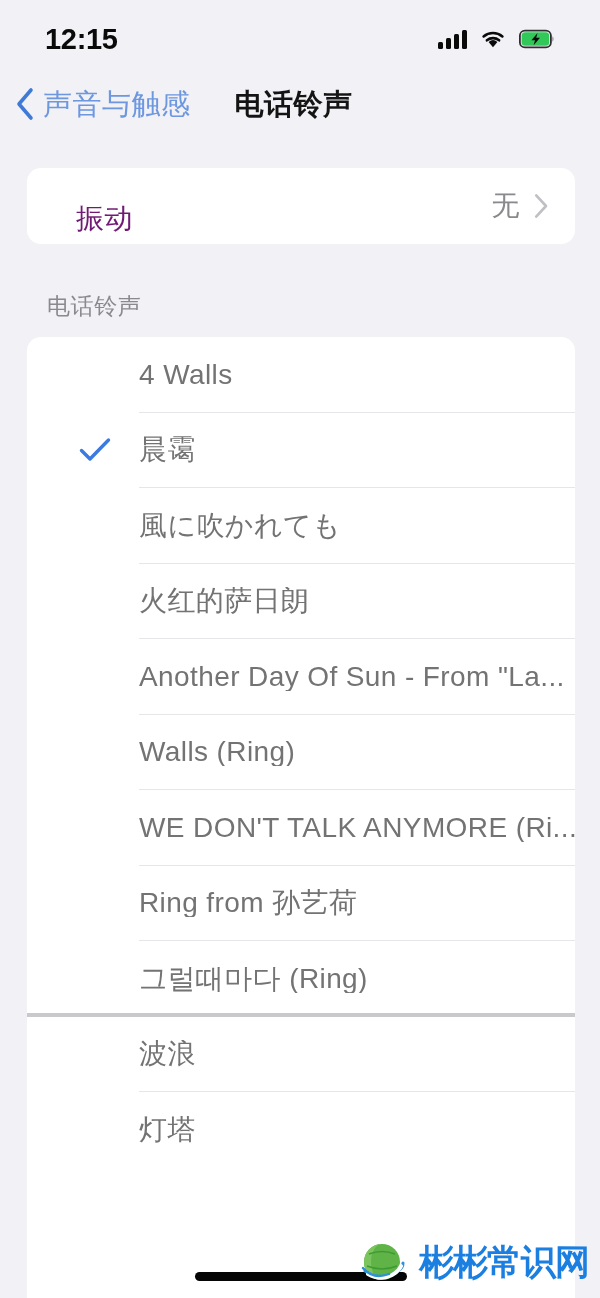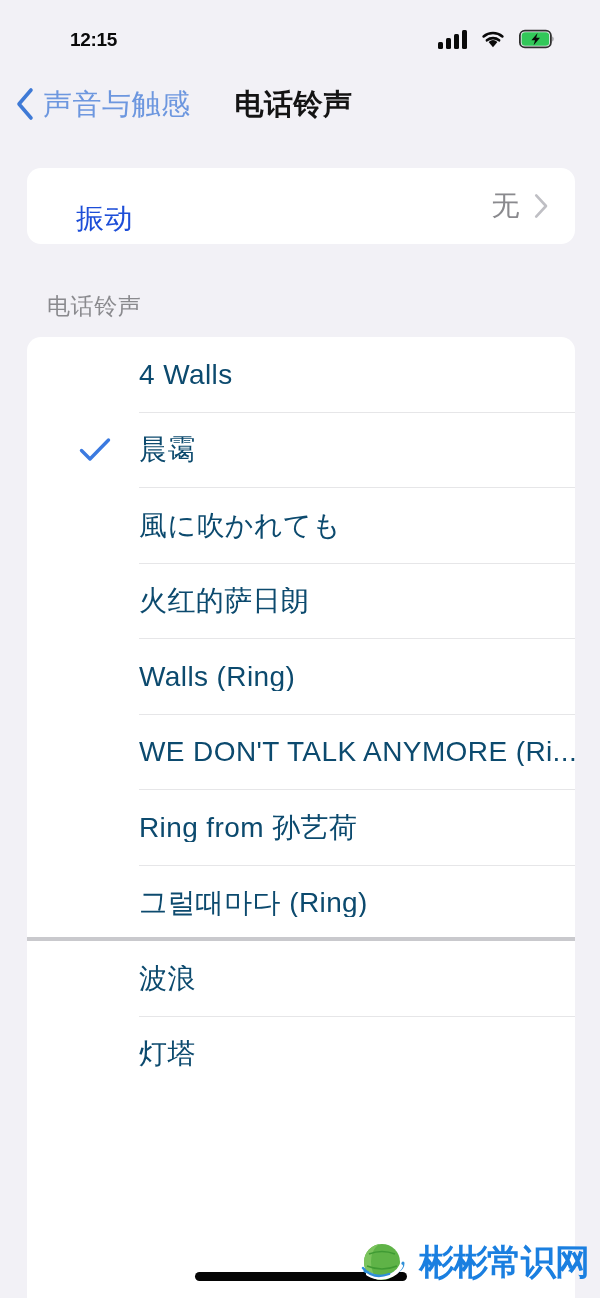--- a/index.html
+++ b/index.html
@@ -30,27 +30,26 @@
     top: 0; left: 0;
     width: 600px;
     height: 72px;
     display: flex;
     align-items: center;
     justify-content: space-between;
     padding: 0 45px 0 45px;
     box-sizing: border-box;
   }
   .status-time {
-    font-size: 19px;
+    font-size: 29px;
     font-weight: 700;
     color: #0a0a0a;
     letter-spacing: -0.3px;
     line-height: 1;
     padding-top: 6px;
-    margin-left: 25px;
   }
   .status-right {
     display: flex;
     align-items: center;
     gap: 13px;
     padding-top: 6px;
   }
   .signal-bars {
     display: flex;
     align-items: flex-end;
@@ -124,21 +123,21 @@
   }
   .row {
     position: relative;
     height: 76px;
     display: flex;
     align-items: center;
     box-sizing: border-box;
   }
   .row-label {
     font-size: 28px;
-    color: #1d4ed8;
+    color: #701a75;
     letter-spacing: 0.4px;
     line-height: 1;
     margin-top: 25px;
   }
   .vibration-label {
     margin-left: 49px;
   }
   .row-right {
     position: absolute;
     right: 26px;
@@ -190,21 +189,21 @@
     width: 32px;
     height: 32px;
     display: flex;
     align-items: center;
     justify-content: center;
   }
   .tone-check svg { display: block; width: 32px; height: 26px; }
   .tone-label {
     margin-left: 112px;
     font-size: 28px;
-    color: #0c4a6e;
+    color: #737373;
     letter-spacing: 0.4px;
     line-height: 1;
     white-space: nowrap;
     overflow: hidden;
   }
   .tone-row .sep {
     position: absolute;
     left: 112px;
     right: 0;
     bottom: 0;
@@ -316,20 +315,24 @@
       </div>
       <div class="tone-row">
         <span class="tone-label">風に吹かれても</span>
         <span class="sep"></span>
       </div>
       <div class="tone-row">
         <span class="tone-label">火红的萨日朗</span>
         <span class="sep"></span>
       </div>
       <div class="tone-row">
+        <span class="tone-label">Another Day Of Sun - From "La...</span>
+        <span class="sep"></span>
+      </div>
+      <div class="tone-row">
         <span class="tone-label">Walls (Ring)</span>
         <span class="sep"></span>
       </div>
       <div class="tone-row">
         <span class="tone-label">WE DON'T TALK ANYMORE (Ri...</span>
         <span class="sep"></span>
       </div>
       <div class="tone-row">
         <span class="tone-label">Ring from 孙艺荷</span>
         <span class="sep"></span>

